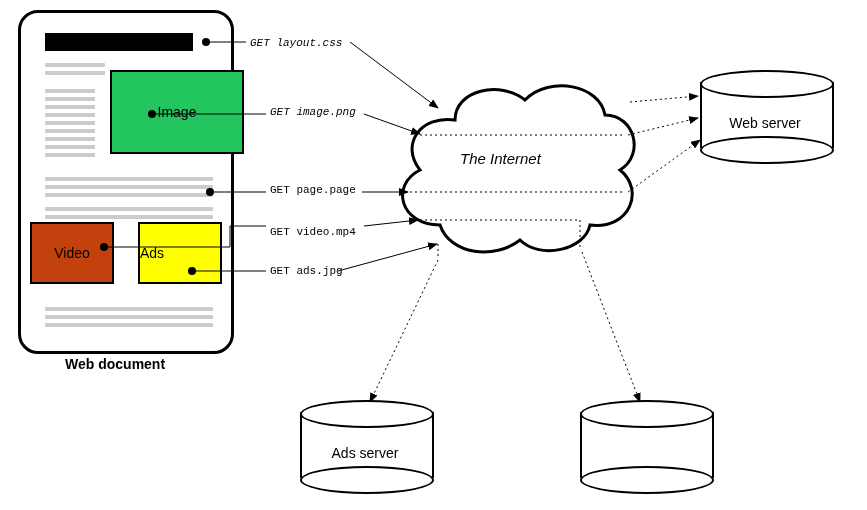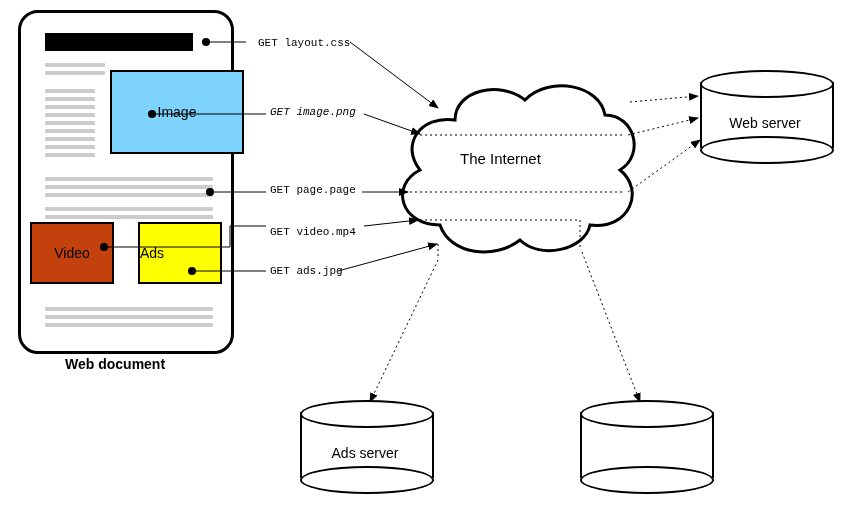--- a/index.html
+++ b/index.html
@@ -5,30 +5,30 @@
   body { margin: 0; padding: 0; font-family: Arial, sans-serif; }
   .canvas { position: relative; width: 867px; height: 510px; background: #fff; }
   
   
   .doc { position: absolute; left: 18px; top: 10px; width: 210px; height: 338px; border: 3px solid #000; border-radius: 20px; background: #fff; }
   .doc-title { position: absolute; left: 24px; top: 20px; width: 148px; height: 18px; background: #000; }
   .text-line { position: absolute; background: #ccc; height: 4px; border-radius: 1px; }
   .doc-caption { position: absolute; left: 65px; top: 356px; font-size: 14px; font-weight: bold; }
   
   
-  .box-image { position: absolute; left: 110px; top: 70px; width: 130px; height: 80px; background: #7dd3fc; border: 2px solid #000; display: flex; align-items: center; justify-content: center; font-size: 14px; }
+  .box-image { position: absolute; left: 110px; top: 70px; width: 130px; height: 80px; background: #22c55e; border: 2px solid #000; display: flex; align-items: center; justify-content: center; font-size: 14px; }
   .box-video { position: absolute; left: 30px; top: 222px; width: 80px; height: 58px; background: #c2410c; border: 2px solid #000; display: flex; align-items: center; justify-content: center; font-size: 14px; }
   .box-ads { position: absolute; left: 138px; top: 222px; width: 80px; height: 58px; background: #ffff00; border: 2px solid #000; display: flex; align-items: center; justify-content: flex-start; font-size: 14px; }
   
   
   .dot { position: absolute; width: 8px; height: 8px; background: #000; border-radius: 50%; }
   
   
   .cloud-wrap { position: absolute; left: 380px; top: 65px; width: 270px; height: 200px; }
-  .cloud-label { position: absolute; left: 460px; top: 150px; font-size: 15px; }
+  .cloud-label { position: absolute; left: 460px; top: 150px; font-size: 15px; font-style: italic; }
   
   
   .cylinder { position: absolute; width: 130px; height: 90px; }
   .cyl-body { position: absolute; left: 0; top: 12px; width: 130px; height: 66px; border-left: 2px solid #000; border-right: 2px solid #000; background: #fff; }
   .cyl-top { position: absolute; left: 0; top: 0; width: 130px; height: 24px; border: 2px solid #000; border-radius: 50%; background: #fff; z-index: 2; }
   .cyl-bot { position: absolute; left: 0; top: 66px; width: 130px; height: 24px; border: 2px solid #000; border-radius: 50%; background: #fff; }
   .cyl-label { position: absolute; width: 100%; text-align: center; top: 45px; font-size: 14px; z-index: 3; }
   
   
   .req { position: absolute; font-family: "Courier New", monospace; font-size: 11px; white-space: nowrap; }
@@ -109,21 +109,21 @@
       <div class="cyl-top"></div>
       <div class="cyl-bot"></div>
     <div class="cyl-label">Ads server</div>
   </div>
   <div class="cylinder" style="left:580px; top:400px;">
     <div class="cyl-body"></div>
       <div class="cyl-top"></div>
       <div class="cyl-bot"></div>
   </div>
 
-  <div class="req" style="left:258px; top:37px;">GET layout.css</div>
+  <div class="req" style="left:250px; top:37px;font-style:italic;">GET layout.css</div>
   <div class="req" style="left:270px; top:106px;font-style:italic;">GET image.png</div>
   <div class="req" style="left:270px; top:184px;">GET page.page</div>
   <div class="req" style="left:270px; top:226px;">GET video.mp4</div>
   <div class="req" style="left:270px; top:265px;">GET ads.jpg</div>
 
   <svg class="overlay">
     <defs>
       <marker id="arrow" markerWidth="10" markerHeight="8" refX="9" refY="4" orient="auto">
         <path d="M0,0 L10,4 L0,8 Z" fill="#000"></path>
       </marker>

